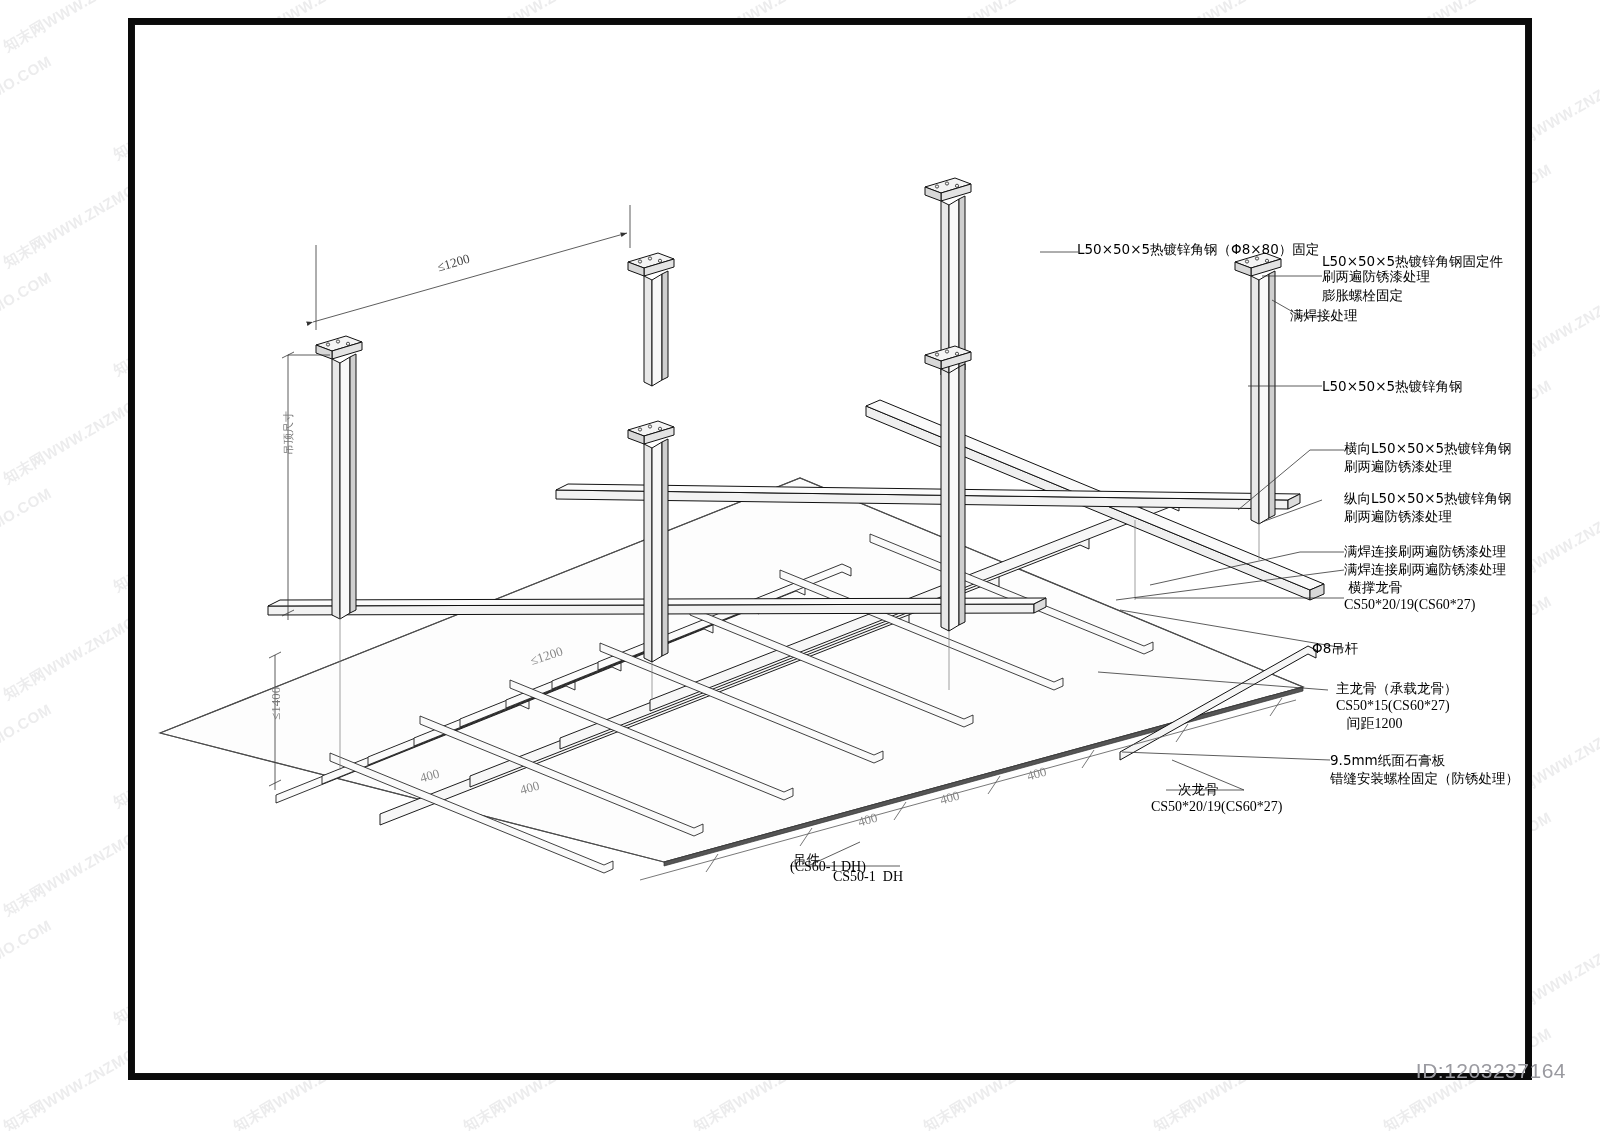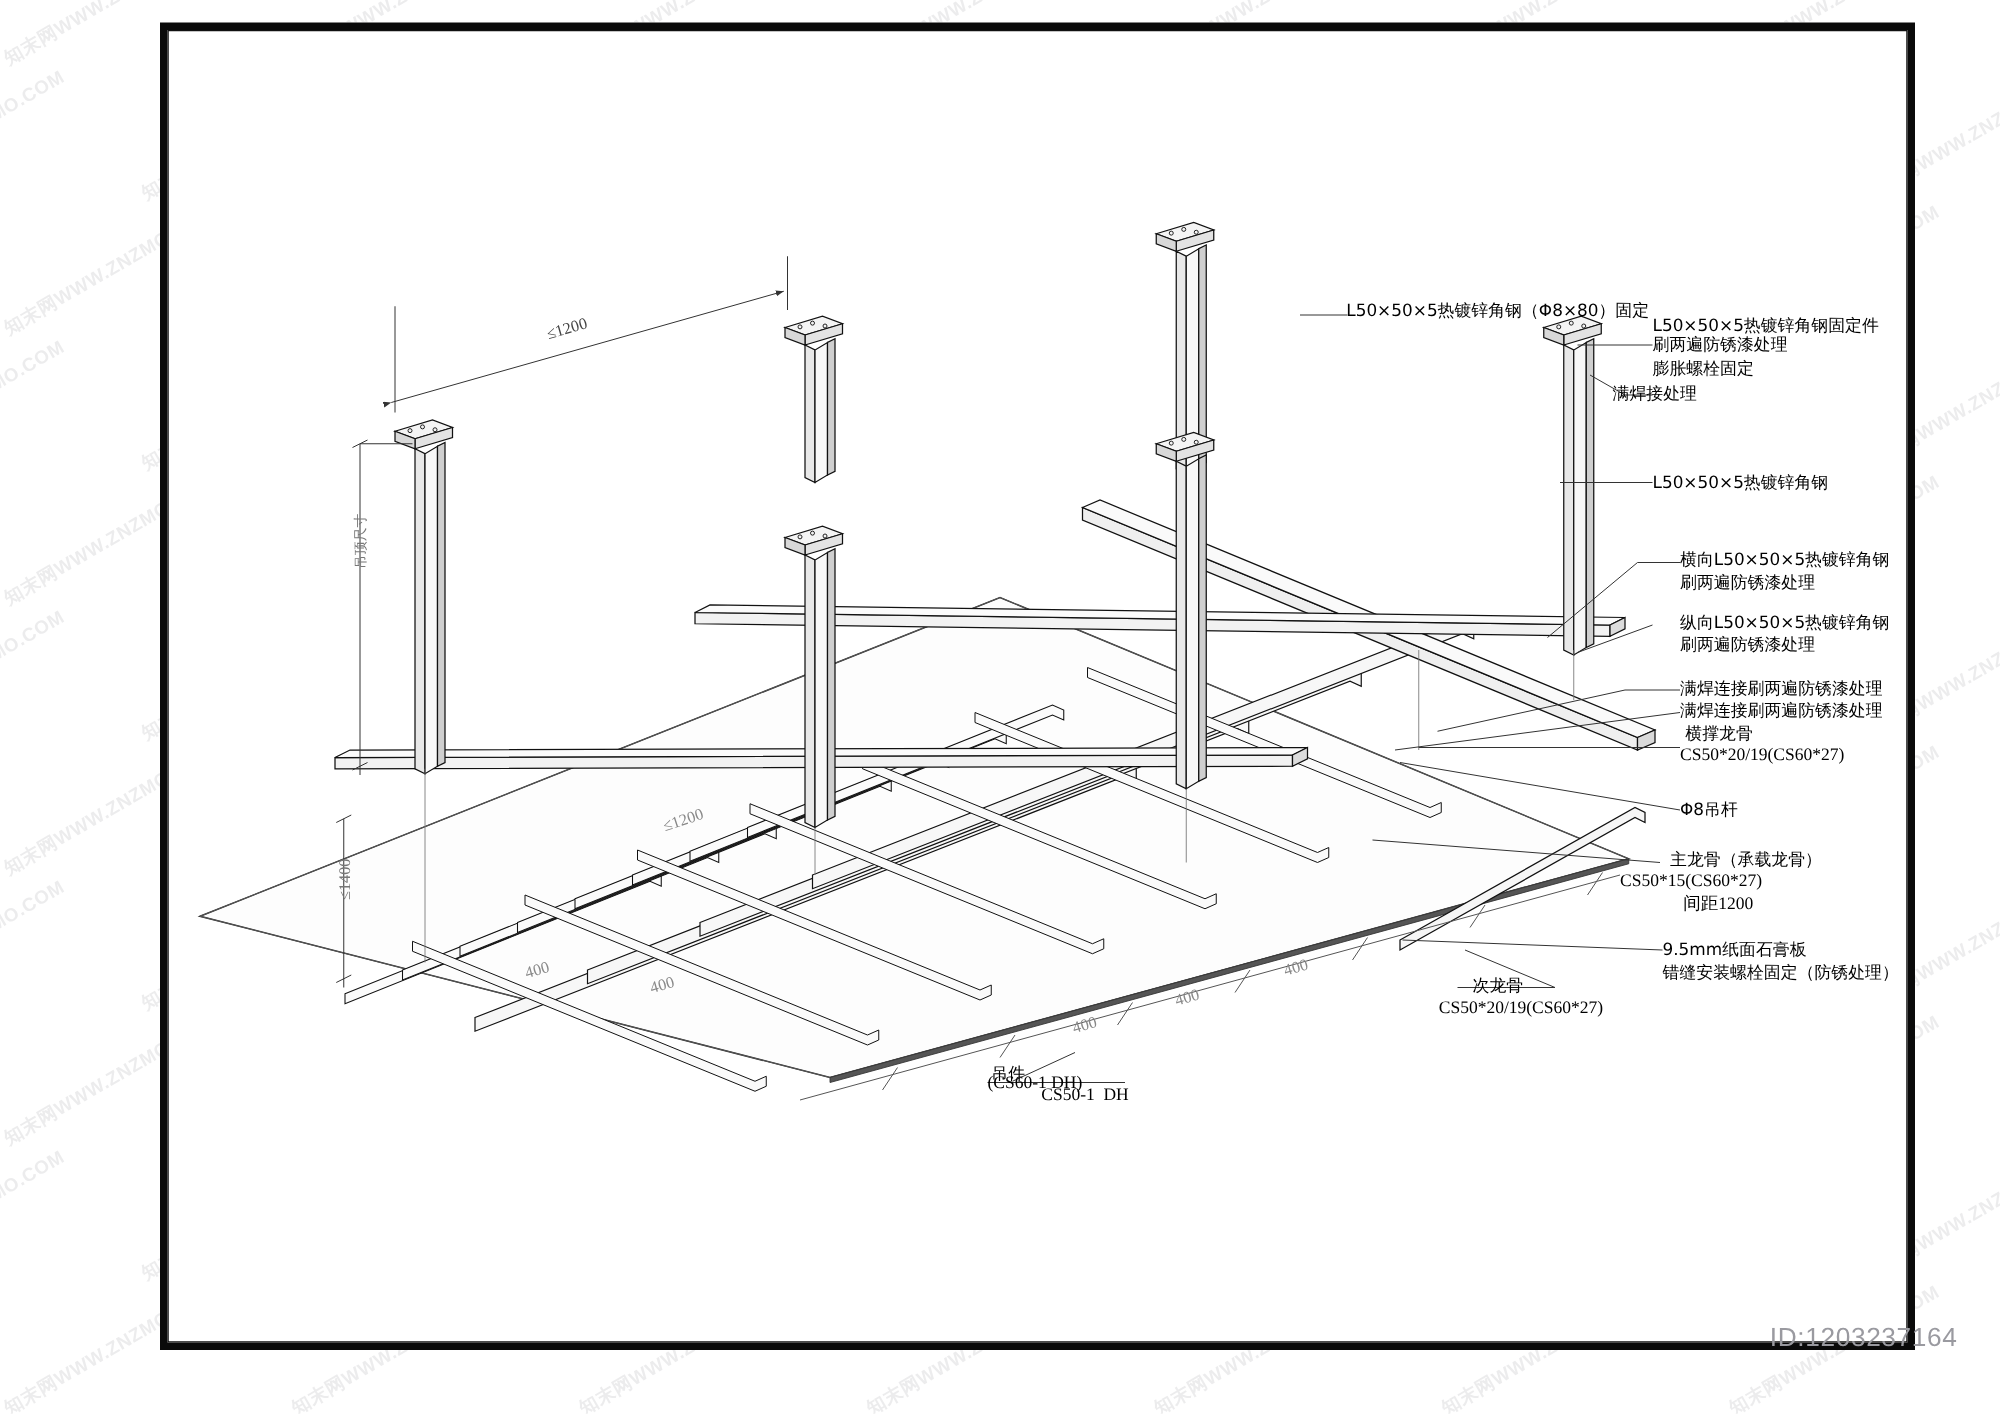--- a/index.html
+++ b/index.html
@@ -394,24 +394,24 @@
   <div class="ann" style="left:1344px; top:458px;">刷两遍防锈漆处理</div>
 
   <div class="ann" style="left:1344px; top:490px;">纵向L50×50×5热镀锌角钢</div>
   <div class="ann" style="left:1344px; top:508px;">刷两遍防锈漆处理</div>
 
   <div class="ann" style="left:1344px; top:543px;">满焊连接刷两遍防锈漆处理</div>
   <div class="ann" style="left:1344px; top:561px;">满焊连接刷两遍防锈漆处理</div>
   <div class="ann" style="left:1344px; top:579px;"> 横撑龙骨</div>
   <div class="ann serifnum" style="left:1344px; top:597px;">CS50*20/19(CS60*27)</div>
 
-  <div class="ann" style="left:1344px; top:640px;">Φ8吊杆</div>
+  <div class="ann" style="left:1312px; top:640px;">Φ8吊杆</div>
 
   <div class="ann" style="left:1336px; top:680px;">主龙骨（承载龙骨）</div>
-  <div class="ann serifnum" style="left:1296px; top:698px;">CS50*15(CS60*27)</div>
+  <div class="ann serifnum" style="left:1336px; top:698px;">CS50*15(CS60*27)</div>
   <div class="ann serifnum" style="left:1336px; top:716px;">   间距1200</div>
 
   <div class="ann" style="left:1330px; top:752px;">9.5mm纸面石膏板</div>
   <div class="ann" style="left:1330px; top:770px;">错缝安装螺栓固定（防锈处理）</div>
 
   <div class="ann" style="left:1178px; top:781px;">次龙骨</div>
   <div class="ann serifnum" style="left:1151px; top:799px;">CS50*20/19(CS60*27)</div>
 
   <div class="ann" style="left:793px; top:851px;">吊件</div>
   <div class="ann serifnum" style="left:833px; top:869px;">CS50-1  DH</div>

